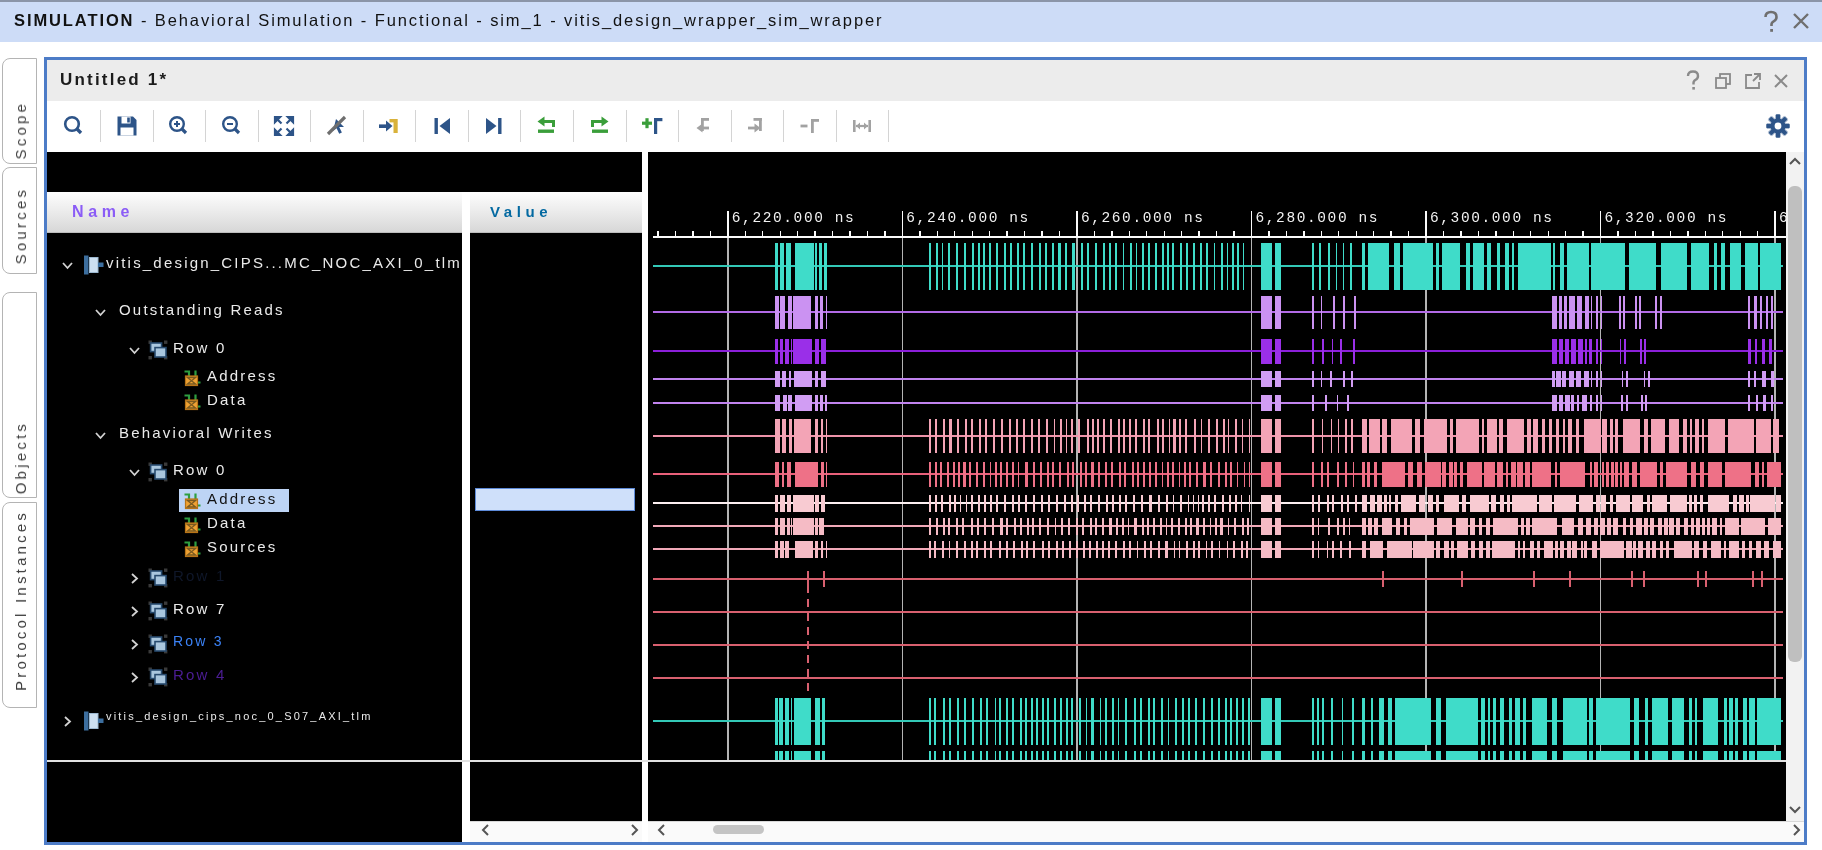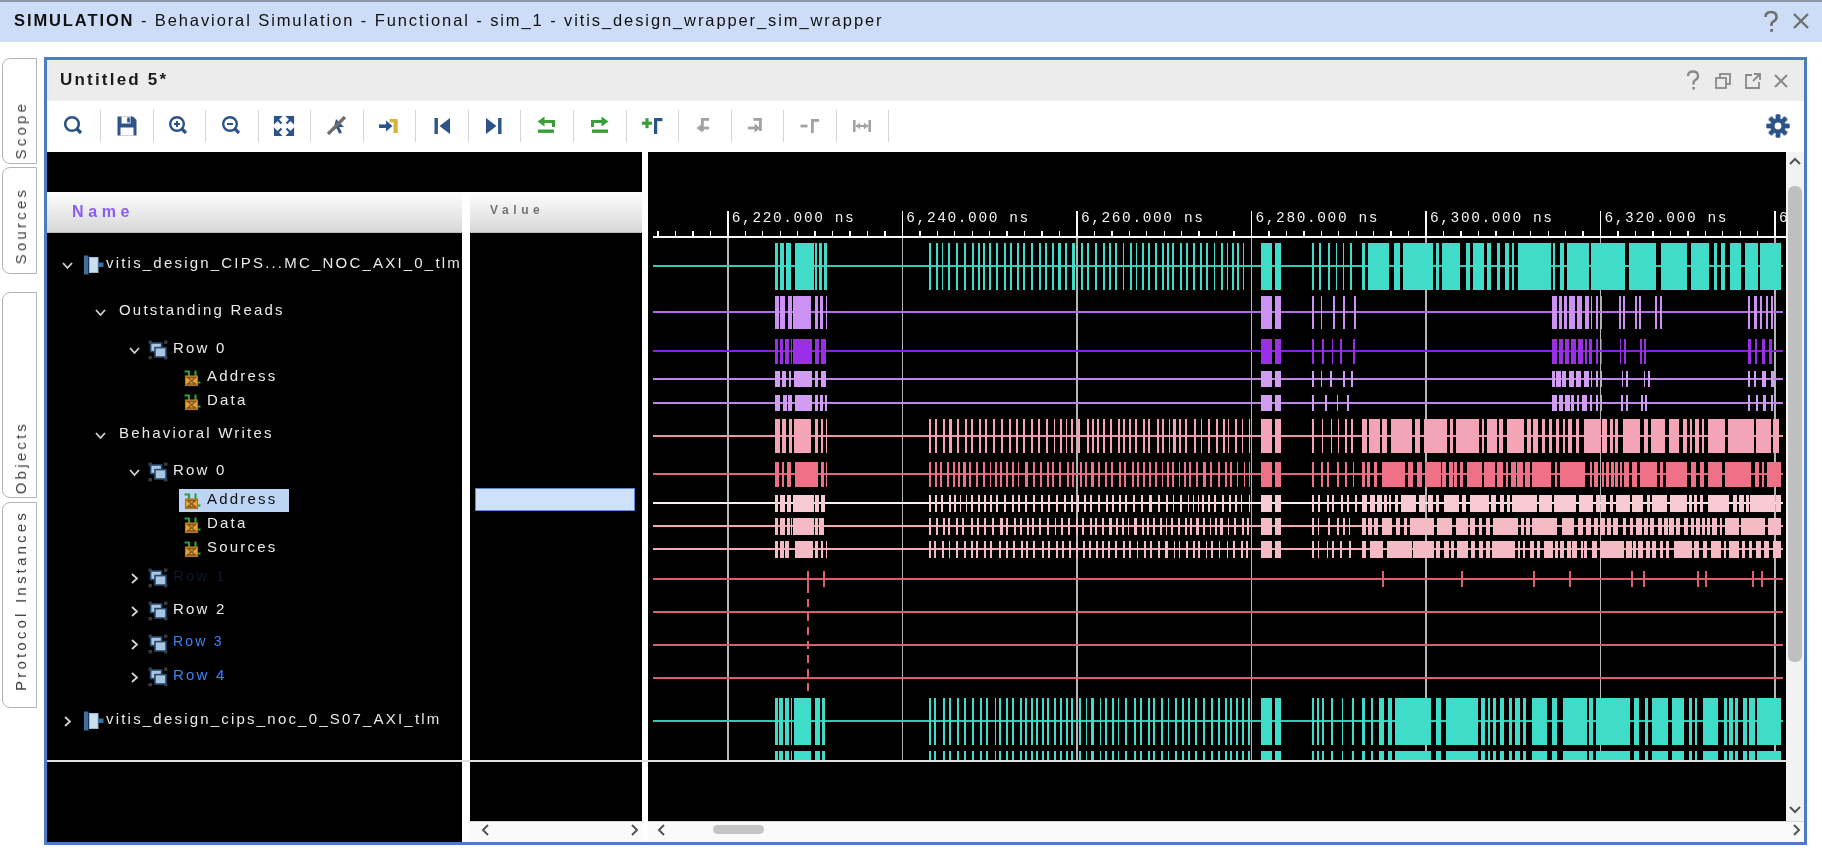--- a/index.html
+++ b/index.html
@@ -31,21 +31,21 @@
       <span style="writing-mode:vertical-rl;transform:rotate(180deg);font-size:15px;letter-spacing:3.2px;color:#3c3c3c;white-space:nowrap">Objects</span>
     </div>
   </div>
 <div style="position:absolute;left:2px;top:502px;width:35px;height:206px;background:#fff;border:1px solid #b4b4b4;border-radius:8px 0 0 8px;box-sizing:border-box;overflow:visible">
     <div style="position:absolute;left:0;top:97px;width:35px;height:0;display:flex;align-items:center;justify-content:center">
       <span style="writing-mode:vertical-rl;transform:rotate(180deg);font-size:15px;letter-spacing:3.2px;color:#3c3c3c;white-space:nowrap">Protocol Instances</span>
     </div>
   </div>
 
 <div class="abs" style="left:47px;top:60px;width:1757px;height:41px;background:#ececec"></div>
-<div class="abs" style="left:60px;top:70px;font-size:17px;letter-spacing:2.2px;font-weight:bold;color:#1c1c1c">Untitled 5*</div>
+<div class="abs" style="left:60px;top:70px;font-size:17px;letter-spacing:2.2px;font-weight:bold;color:#1c1c1c">Untitled 1*</div>
 <svg width="20" height="22" viewBox="0 0 20 22" style="position:absolute;left:1683px;top:69px">
     <path d="M5 7q0-4.5 5-4.5T15 7q0 2.5-2.3 3.7T10.5 14v1.5" fill="none" stroke="#8a8a8a" stroke-width="2.4"></path>
     <rect x="9.3" y="18" width="2.6" height="2.6" fill="#8a8a8a"></rect>
   </svg>
 <svg width="20" height="20" viewBox="0 0 20 20" style="position:absolute;left:1713px;top:71px">
     <rect x="7" y="3" width="10" height="10" fill="none" stroke="#8a8a8a" stroke-width="1.8"></rect>
     <rect x="3" y="7" width="10" height="10" fill="#ececec" stroke="#8a8a8a" stroke-width="1.8"></rect>
   </svg>
 <svg width="20" height="20" viewBox="0 0 20 20" style="position:absolute;left:1743px;top:71px">
     <path d="M16 11v6H3V4h6" fill="none" stroke="#8a8a8a" stroke-width="1.8"></path>
@@ -173,21 +173,21 @@
   </svg>
 
 <div class="abs" style="left:47px;top:152px;width:1757px;height:690px;background:#000"></div>
 
 <div class="abs" style="left:462px;top:192px;width:8px;height:650px;background:#fff"></div>
 <div class="abs" style="left:642px;top:152px;width:7px;height:690px;background:#fff"></div>
 
 <div class="abs" style="left:46px;top:192px;width:416px;height:41px;background:linear-gradient(#fdfdfd,#e9e9e9 55%,#d7d7d7);border-bottom:1px solid #bdbdbd;box-sizing:border-box"></div>
 <div class="abs" style="left:470px;top:192px;width:172px;height:41px;background:linear-gradient(#fdfdfd,#e9e9e9 55%,#d7d7d7);border-bottom:1px solid #bdbdbd;box-sizing:border-box"></div>
 <div class="abs" style="left:72px;top:203px;font-size:16px;letter-spacing:4.6px;font-weight:bold;color:#8b5cf6">Name</div>
-<div class="abs" style="left:490px;top:203px;font-size:12px;letter-spacing:4.6px;font-weight:bold;color:#737373">Value</div>
+<div class="abs" style="left:490px;top:203px;font-size:15px;letter-spacing:4.6px;font-weight:bold;color:#0369a1">Value</div>
 
 <svg width="13" height="13" viewBox="0 0 13 13" style="position:absolute;left:61px;top:259px">
     <path d="M2 4l4.5 5L11 4" stroke="#d2d2d2" stroke-width="1.8" fill="none"></path>
   </svg>
 <svg width="22" height="22" viewBox="0 0 22 22" style="position:absolute;left:82px;top:254px">
     <rect x="2" y="1.5" width="4.5" height="19" fill="#3c6e9e"></rect>
     <rect x="7.5" y="3.5" width="8.5" height="15" fill="#ccdff0" stroke="#9cb8d0" stroke-width="1"></rect>
     <rect x="16" y="8.5" width="5.5" height="4.5" fill="#3c6e9e"></rect>
   </svg>
 <div style="position:absolute;left:106px;top:254px;width:354px;height:21px;overflow:hidden;white-space:nowrap;font-size:15px;letter-spacing:2.2px;color:#eaeaea">vitis_design_CIPS...MC_NOC_AXI_0_tlm</div>
@@ -283,21 +283,21 @@
 <svg width="20" height="20" viewBox="0 0 20 20" style="position:absolute;left:148px;top:601px">
     <g fill="#3a3a3a">
       <rect x="0.5" y="0.5" width="3.4" height="3.4"></rect>
       <rect x="16" y="0.5" width="3.4" height="3.4"></rect>
       <rect x="0.5" y="16" width="3.4" height="3.4"></rect>
       <rect x="16" y="16" width="3.4" height="3.4"></rect>
     </g>
     <rect x="2.6" y="3" width="11" height="8.6" fill="#a9c6de" stroke="#274a6e" stroke-width="1.6"></rect>
     <rect x="7" y="7.6" width="11" height="9.4" fill="#a9c6de" stroke="#274a6e" stroke-width="1.6"></rect>
   </svg>
-<div style="position:absolute;left:173px;top:600px;width:287px;height:21px;overflow:hidden;white-space:nowrap;font-size:15px;letter-spacing:2.2px;color:#eaeaea">Row 2</div>
+<div style="position:absolute;left:173px;top:600px;width:287px;height:21px;overflow:hidden;white-space:nowrap;font-size:15px;letter-spacing:2.2px;color:#eaeaea">Row 7</div>
 <svg width="13" height="13" viewBox="0 0 13 13" style="position:absolute;left:128px;top:638px">
     <path d="M4 2l5 4.5L4 11" stroke="#d2d2d2" stroke-width="1.8" fill="none"></path>
   </svg>
 <svg width="20" height="20" viewBox="0 0 20 20" style="position:absolute;left:148px;top:634px">
     <g fill="#3a3a3a">
       <rect x="0.5" y="0.5" width="3.4" height="3.4"></rect>
       <rect x="16" y="0.5" width="3.4" height="3.4"></rect>
       <rect x="0.5" y="16" width="3.4" height="3.4"></rect>
       <rect x="16" y="16" width="3.4" height="3.4"></rect>
     </g>
@@ -311,30 +311,30 @@
 <svg width="20" height="20" viewBox="0 0 20 20" style="position:absolute;left:148px;top:667px">
     <g fill="#3a3a3a">
       <rect x="0.5" y="0.5" width="3.4" height="3.4"></rect>
       <rect x="16" y="0.5" width="3.4" height="3.4"></rect>
       <rect x="0.5" y="16" width="3.4" height="3.4"></rect>
       <rect x="16" y="16" width="3.4" height="3.4"></rect>
     </g>
     <rect x="2.6" y="3" width="11" height="8.6" fill="#a9c6de" stroke="#274a6e" stroke-width="1.6"></rect>
     <rect x="7" y="7.6" width="11" height="9.4" fill="#a9c6de" stroke="#274a6e" stroke-width="1.6"></rect>
   </svg>
-<div style="position:absolute;left:173px;top:666px;width:287px;height:21px;overflow:hidden;white-space:nowrap;font-size:15px;letter-spacing:2.2px;color:#3b82f6">Row 4</div>
+<div style="position:absolute;left:173px;top:666px;width:287px;height:21px;overflow:hidden;white-space:nowrap;font-size:15px;letter-spacing:2.2px;color:#4c1d95">Row 4</div>
 <svg width="13" height="13" viewBox="0 0 13 13" style="position:absolute;left:61px;top:715px">
     <path d="M4 2l5 4.5L4 11" stroke="#d2d2d2" stroke-width="1.8" fill="none"></path>
   </svg>
 <svg width="22" height="22" viewBox="0 0 22 22" style="position:absolute;left:82px;top:710px">
     <rect x="2" y="1.5" width="4.5" height="19" fill="#3c6e9e"></rect>
     <rect x="7.5" y="3.5" width="8.5" height="15" fill="#ccdff0" stroke="#9cb8d0" stroke-width="1"></rect>
     <rect x="16" y="8.5" width="5.5" height="4.5" fill="#3c6e9e"></rect>
   </svg>
-<div style="position:absolute;left:106px;top:710px;width:354px;height:21px;overflow:hidden;white-space:nowrap;font-size:15px;letter-spacing:2.2px;color:#eaeaea">vitis_design_cips_noc_0_S07_AXI_tlm</div>
+<div style="position:absolute;left:106px;top:710px;width:354px;height:21px;overflow:hidden;white-space:nowrap;font-size:11px;letter-spacing:2.2px;color:#eaeaea">vitis_design_cips_noc_0_S07_AXI_tlm</div>
 
 <div class="abs" style="left:475px;top:488px;width:160px;height:23px;background:#cfe0fa;border:1.6px solid #5d8ad8;box-sizing:border-box"></div>
 
 <svg width="1138" height="669" viewBox="0 0 1138 669" shape-rendering="crispEdges" style="position:absolute;left:648px;top:152px;background:#000">
 <path d="M79.8 86V609 M254.3 86V609 M428.9 86V609 M603.5 86V609 M778.0 86V609 M952.5 86V609 M1127.1 86V609" stroke="#b4b4b4" stroke-width="1.4" fill="none"></path>
 <path d="M10.0 79V85 M27.4 79V85 M44.9 79V85 M62.3 79V85 M97.3 79V85 M114.7 79V85 M132.2 79V85 M149.6 79V85 M167.1 79V85 M184.5 79V85 M202.0 79V85 M219.4 79V85 M236.9 79V85 M271.8 79V85 M289.3 79V85 M306.7 79V85 M324.2 79V85 M341.6 79V85 M359.1 79V85 M376.5 79V85 M394.0 79V85 M411.4 79V85 M446.4 79V85 M463.8 79V85 M481.3 79V85 M498.7 79V85 M516.2 79V85 M533.6 79V85 M551.1 79V85 M568.5 79V85 M586.0 79V85 M620.9 79V85 M638.4 79V85 M655.8 79V85 M673.3 79V85 M690.7 79V85 M708.2 79V85 M725.6 79V85 M743.1 79V85 M760.5 79V85 M795.5 79V85 M812.9 79V85 M830.4 79V85 M847.8 79V85 M865.3 79V85 M882.7 79V85 M900.2 79V85 M917.6 79V85 M935.1 79V85 M970.0 79V85 M987.5 79V85 M1004.9 79V85 M1022.4 79V85 M1039.8 79V85 M1057.3 79V85 M1074.7 79V85 M1092.2 79V85 M1109.6 79V85" stroke="#fafafa" stroke-width="1.4" fill="none" shape-rendering="crispEdges"></path>
 <path d="M79.8 59V85 M254.3 59V85 M428.9 59V85 M603.5 59V85 M778.0 59V85 M952.5 59V85 M1127.1 59V85" stroke="#fafafa" stroke-width="1.4" fill="none" shape-rendering="crispEdges"></path>
 <path d="M5 85H1138" stroke="#fafafa" stroke-width="1.3" fill="none" shape-rendering="crispEdges"></path>
 <text x="83.8" y="70" font-family="Liberation Mono, monospace" font-size="14.5" letter-spacing="1.6" fill="#f2f2f2">6,220.000 ns</text>
 <text x="258.3" y="70" font-family="Liberation Mono, monospace" font-size="14.5" letter-spacing="1.6" fill="#f2f2f2">6,240.000 ns</text>

